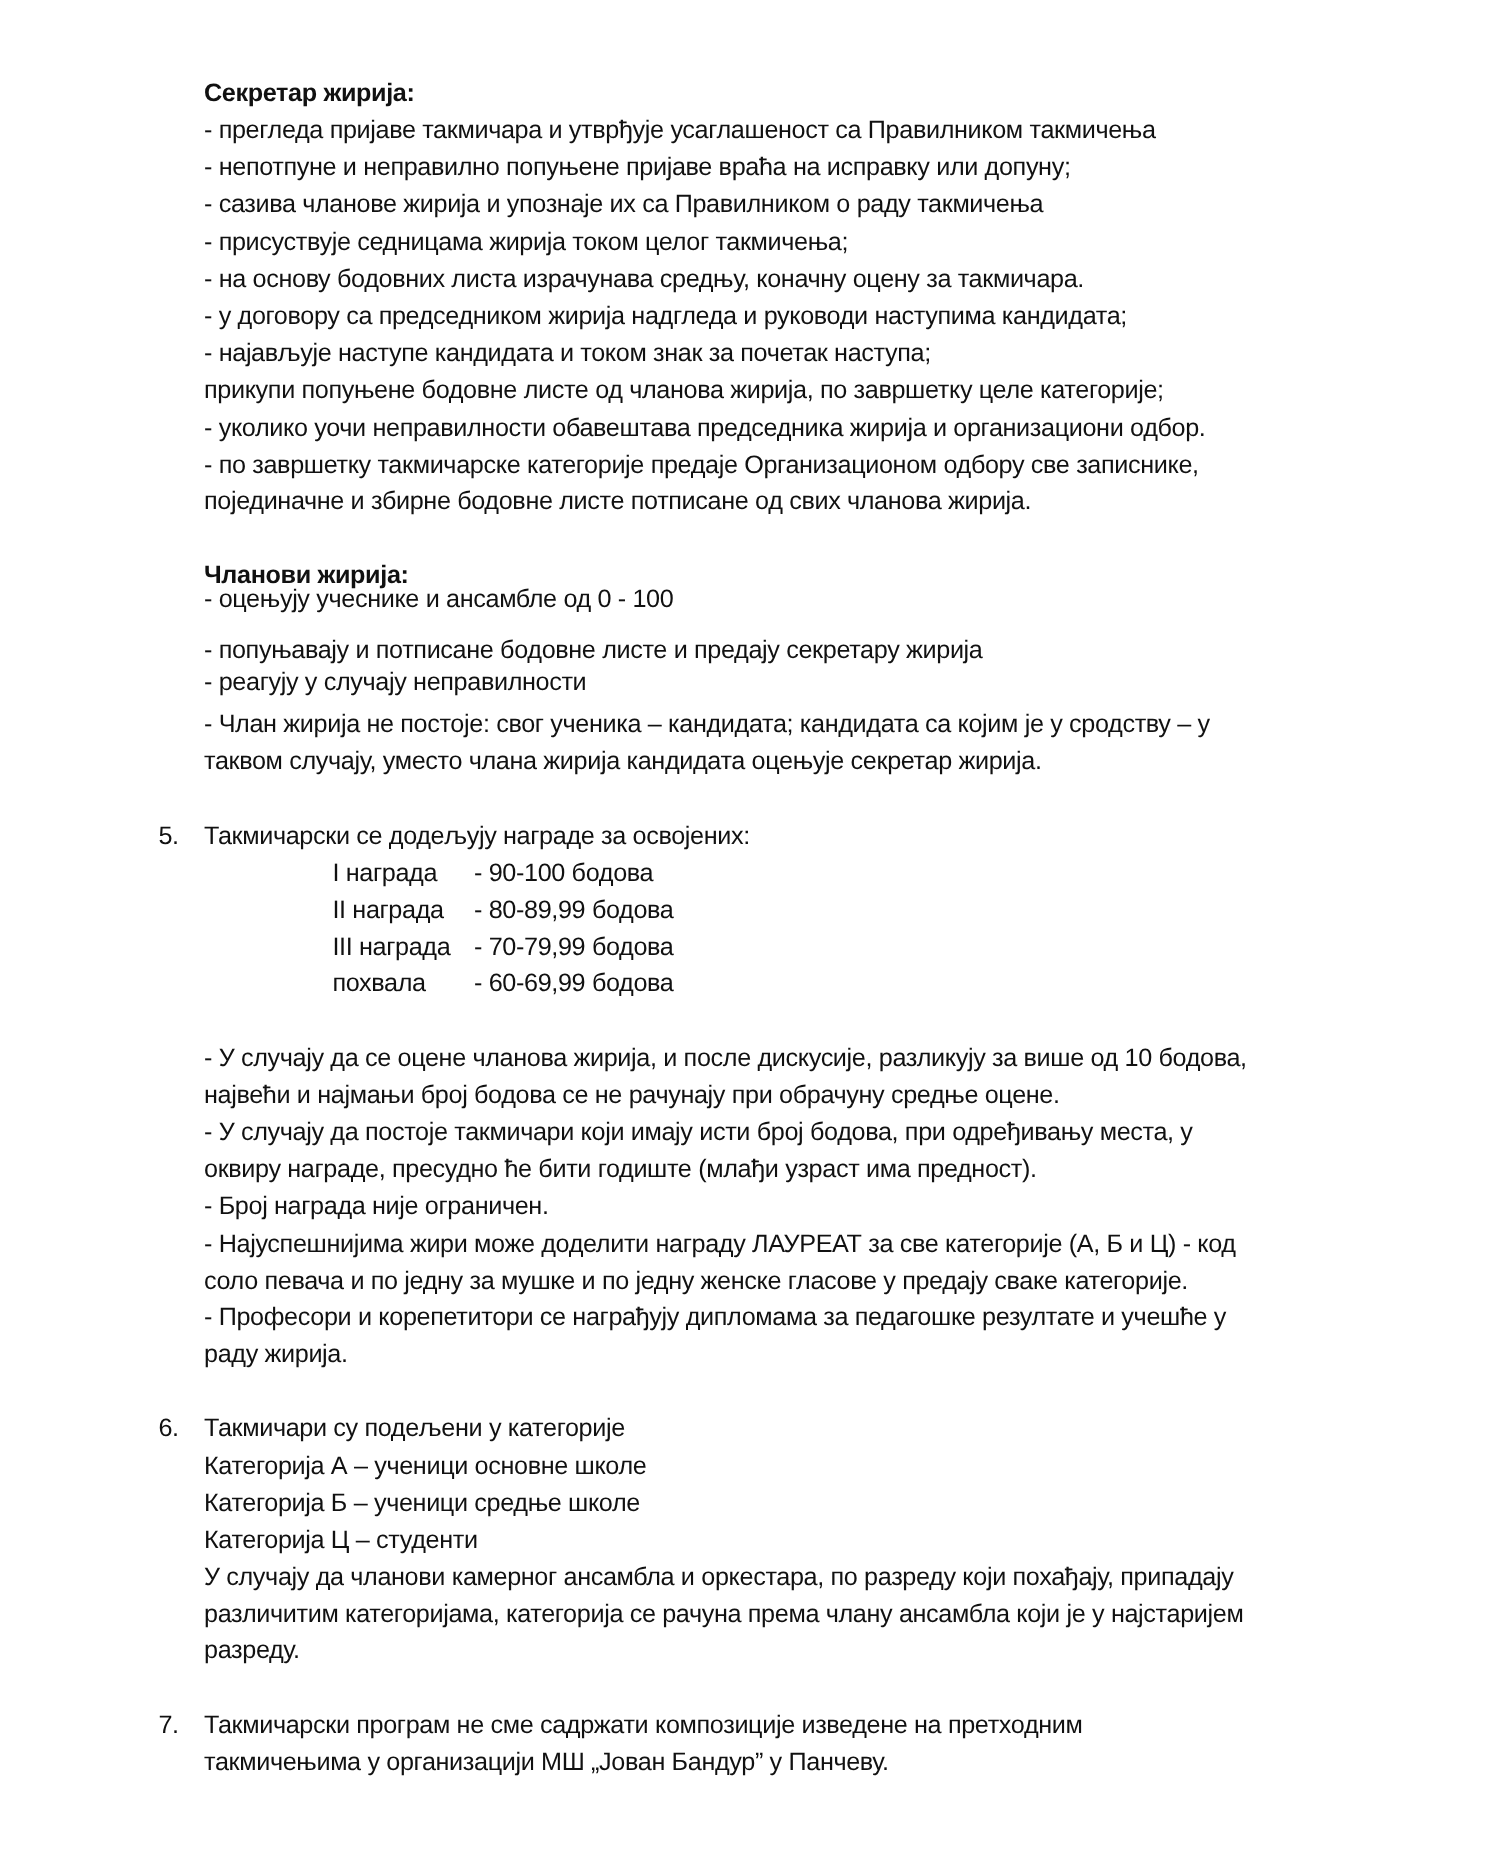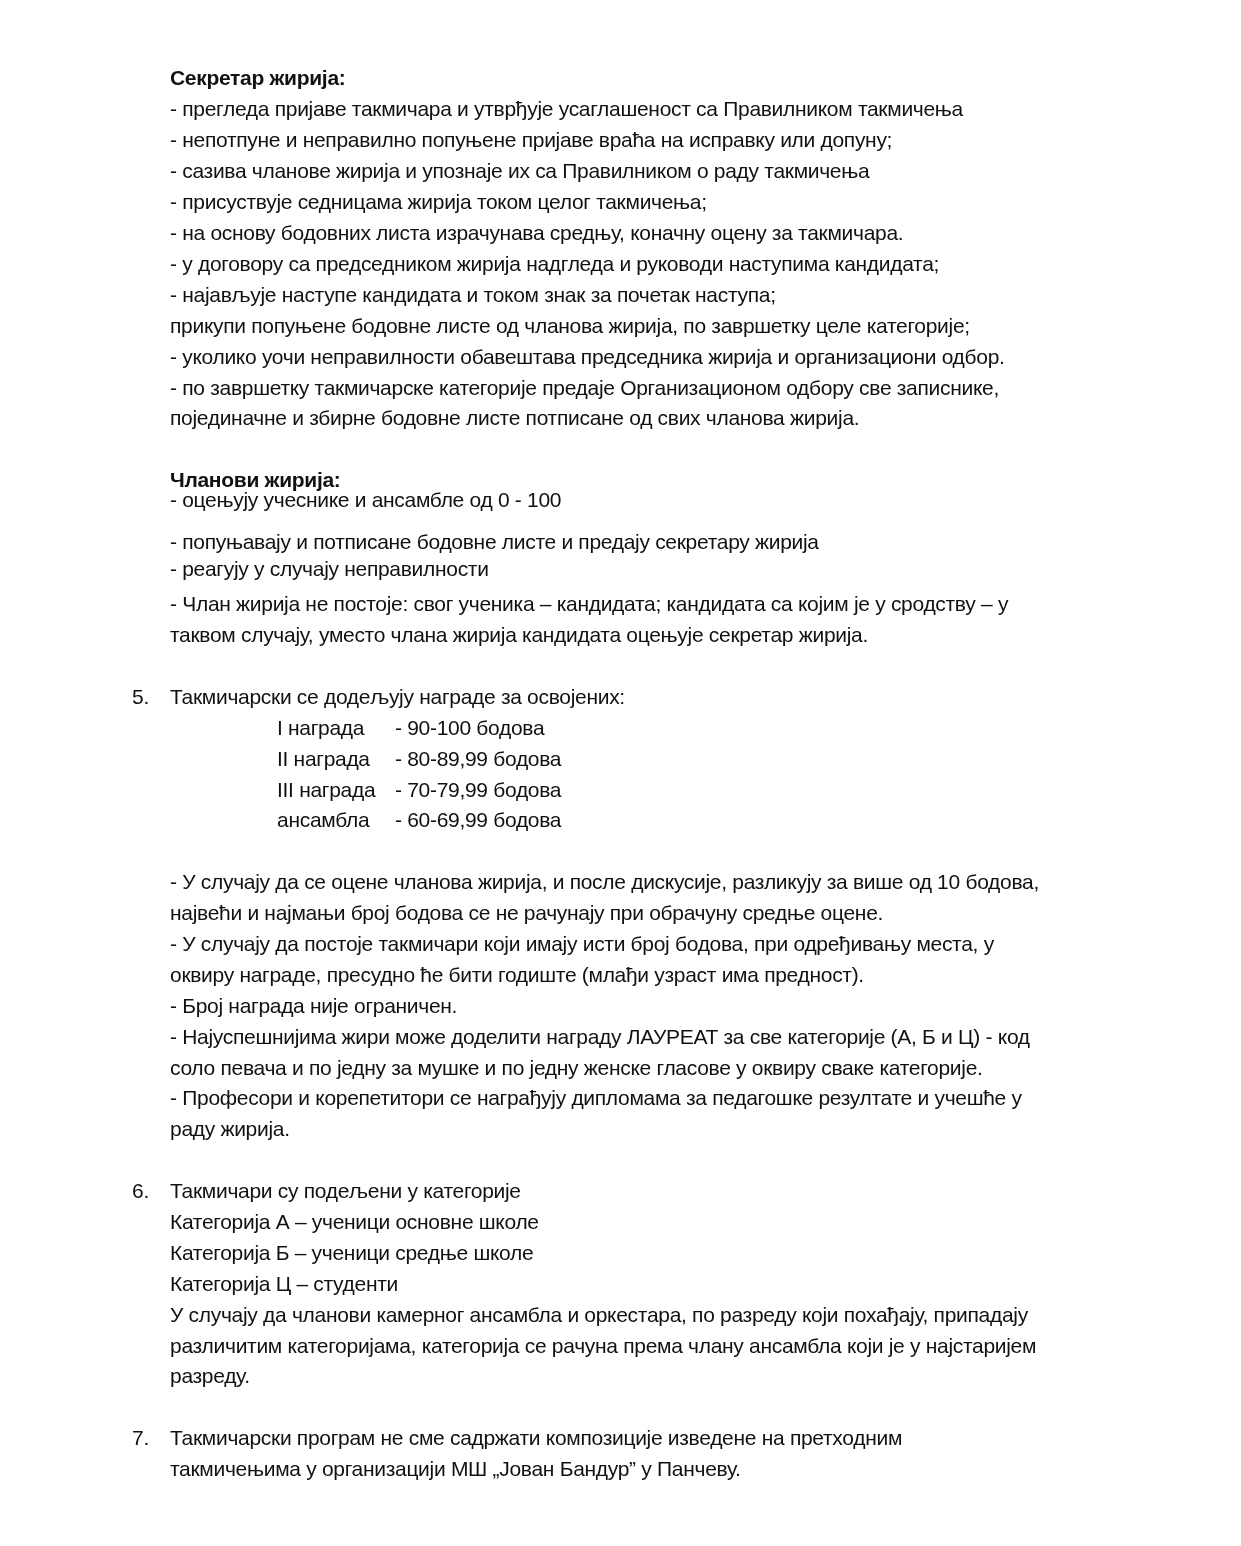--- a/index.html
+++ b/index.html
@@ -41,30 +41,30 @@
 
   <div class="num" style="top:681px">5.</div>
   <div class="line" style="top:681px">Такмичарски се додељују награде за освојених:</div>
   <div>
     <div class="award-name" style="top:712px">I награда</div>
     <div class="award-range" style="top:712px">- 90-100 бодова</div>
     <div class="award-name" style="top:743px">II награда</div>
     <div class="award-range" style="top:743px">- 80-89,99 бодова</div>
     <div class="award-name" style="top:774px">III награда</div>
     <div class="award-range" style="top:774px">- 70-79,99 бодова</div>
-    <div class="award-name" style="top:804px">ансамбла</div>
+    <div class="award-name" style="top:804px">похвала</div>
     <div class="award-range" style="top:804px">- 60-69,99 бодова</div>
   </div>
   <div class="line" style="top:866px">- У случају да се оцене чланова жирија, и после дискусије, разликују за више од 10 бодова,</div>
   <div class="line" style="top:897px">највећи и најмањи број бодова се не рачунају при обрачуну средње оцене.</div>
   <div class="line" style="top:928px">- У случају да постоје такмичари који имају исти број бодова, при одређивању места, у</div>
   <div class="line" style="top:959px">оквиру награде, пресудно ће бити годиште (млађи узраст има предност).</div>
   <div class="line" style="top:990px">- Број награда није ограничен.</div>
   <div class="line" style="top:1021px">- Најуспешнијима жири може доделити награду ЛАУРЕАТ за све категорије (А, Б и Ц)  - код</div>
-  <div class="line" style="top:1052px">соло певача и по једну за мушке и по једну женске гласове у оквиру сваке категорије.</div>
+  <div class="line" style="top:1052px">соло певача и по једну за мушке и по једну женске гласове у предају сваке категорије.</div>
   <div class="line" style="top:1082px">- Професори и корепетитори се награђују дипломама за педагошке резултате и учешће у</div>
   <div class="line" style="top:1113px">раду жирија.</div>
 
   <div class="num" style="top:1175px">6.</div>
   <div class="line" style="top:1175px">Такмичари су подељени у категорије</div>
   <div class="line" style="top:1206px">Категорија А – ученици основне школе</div>
   <div class="line" style="top:1237px">Категорија Б – ученици средње школе</div>
   <div class="line" style="top:1268px">Категорија Ц – студенти</div>
   <div class="line" style="top:1299px">У случају да чланови камерног ансамбла и оркестара, по разреду који похађају, припадају</div>
   <div class="line" style="top:1330px">различитим категоријама, категорија се рачуна према члану ансамбла који је у најстаријем</div>

